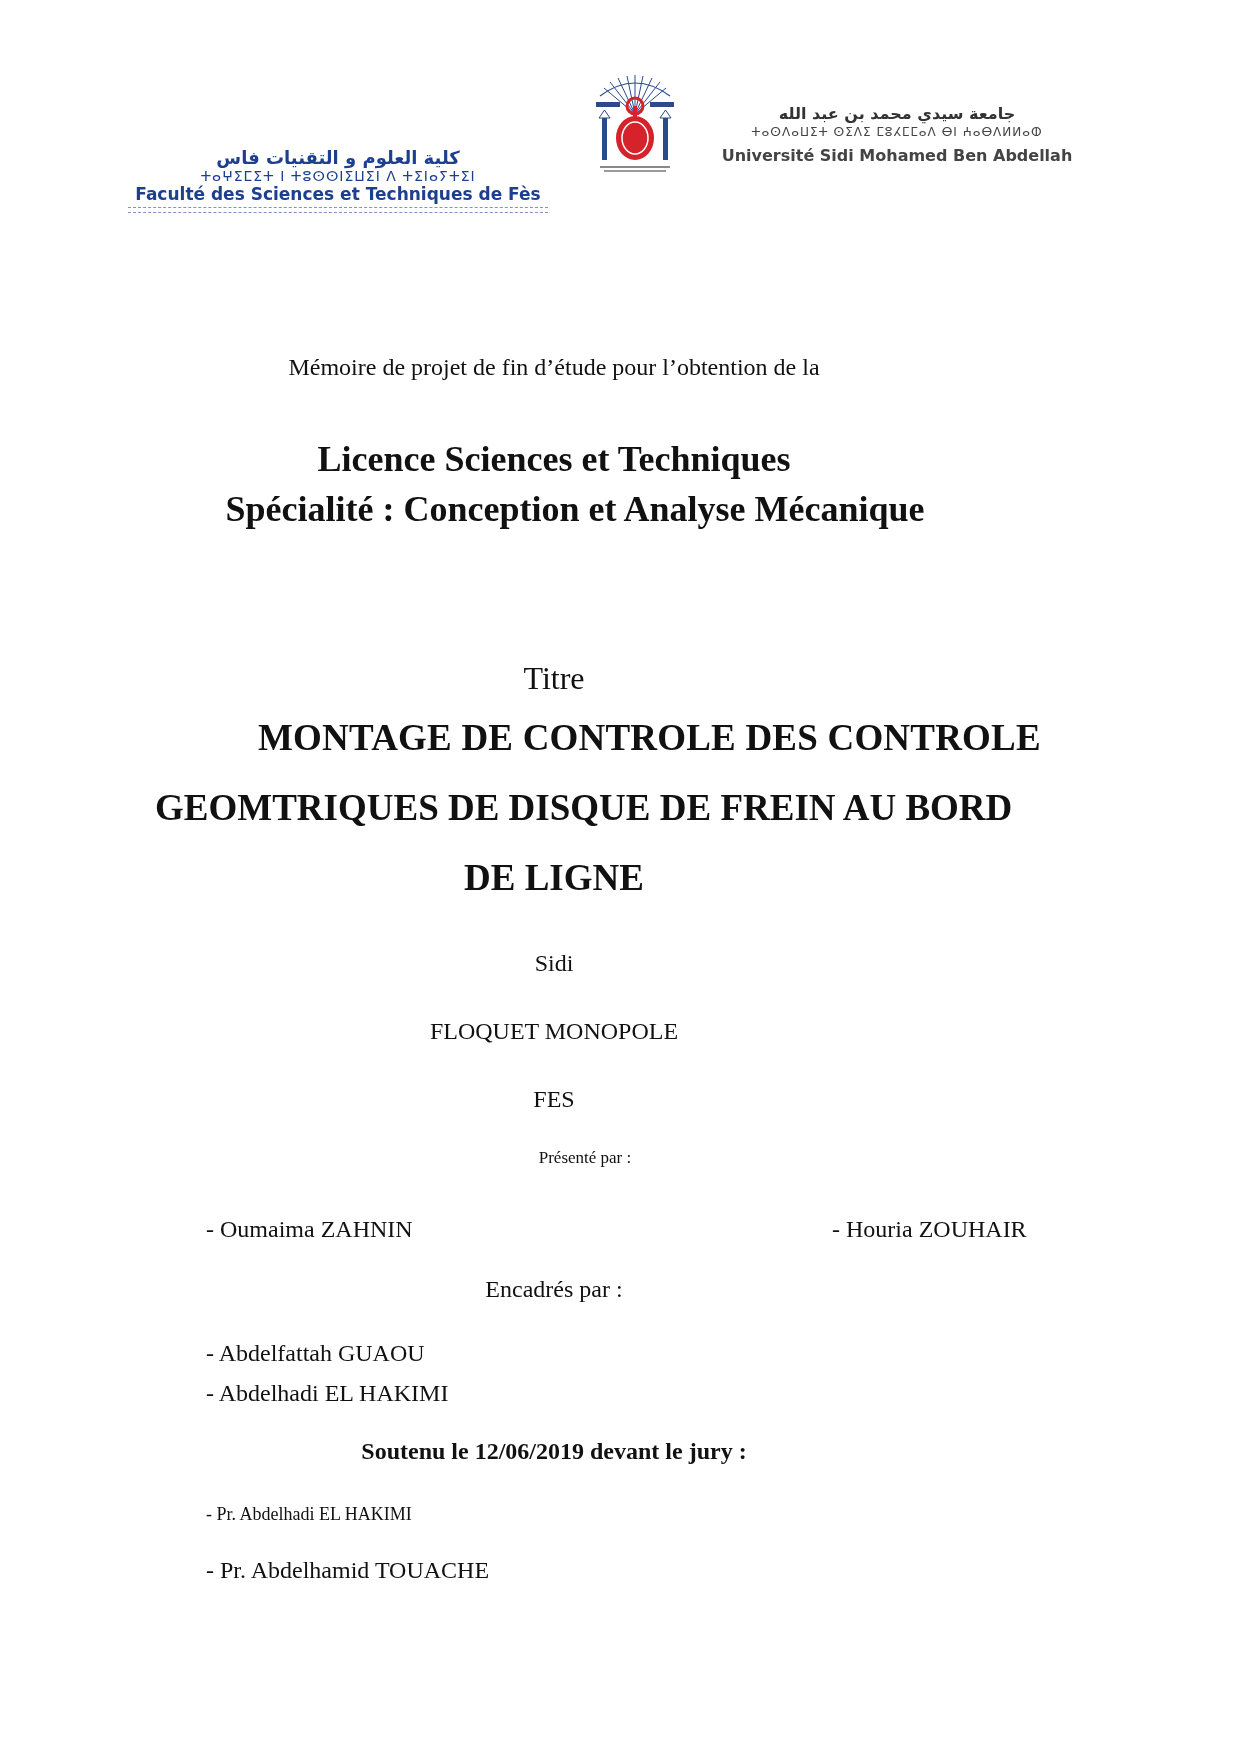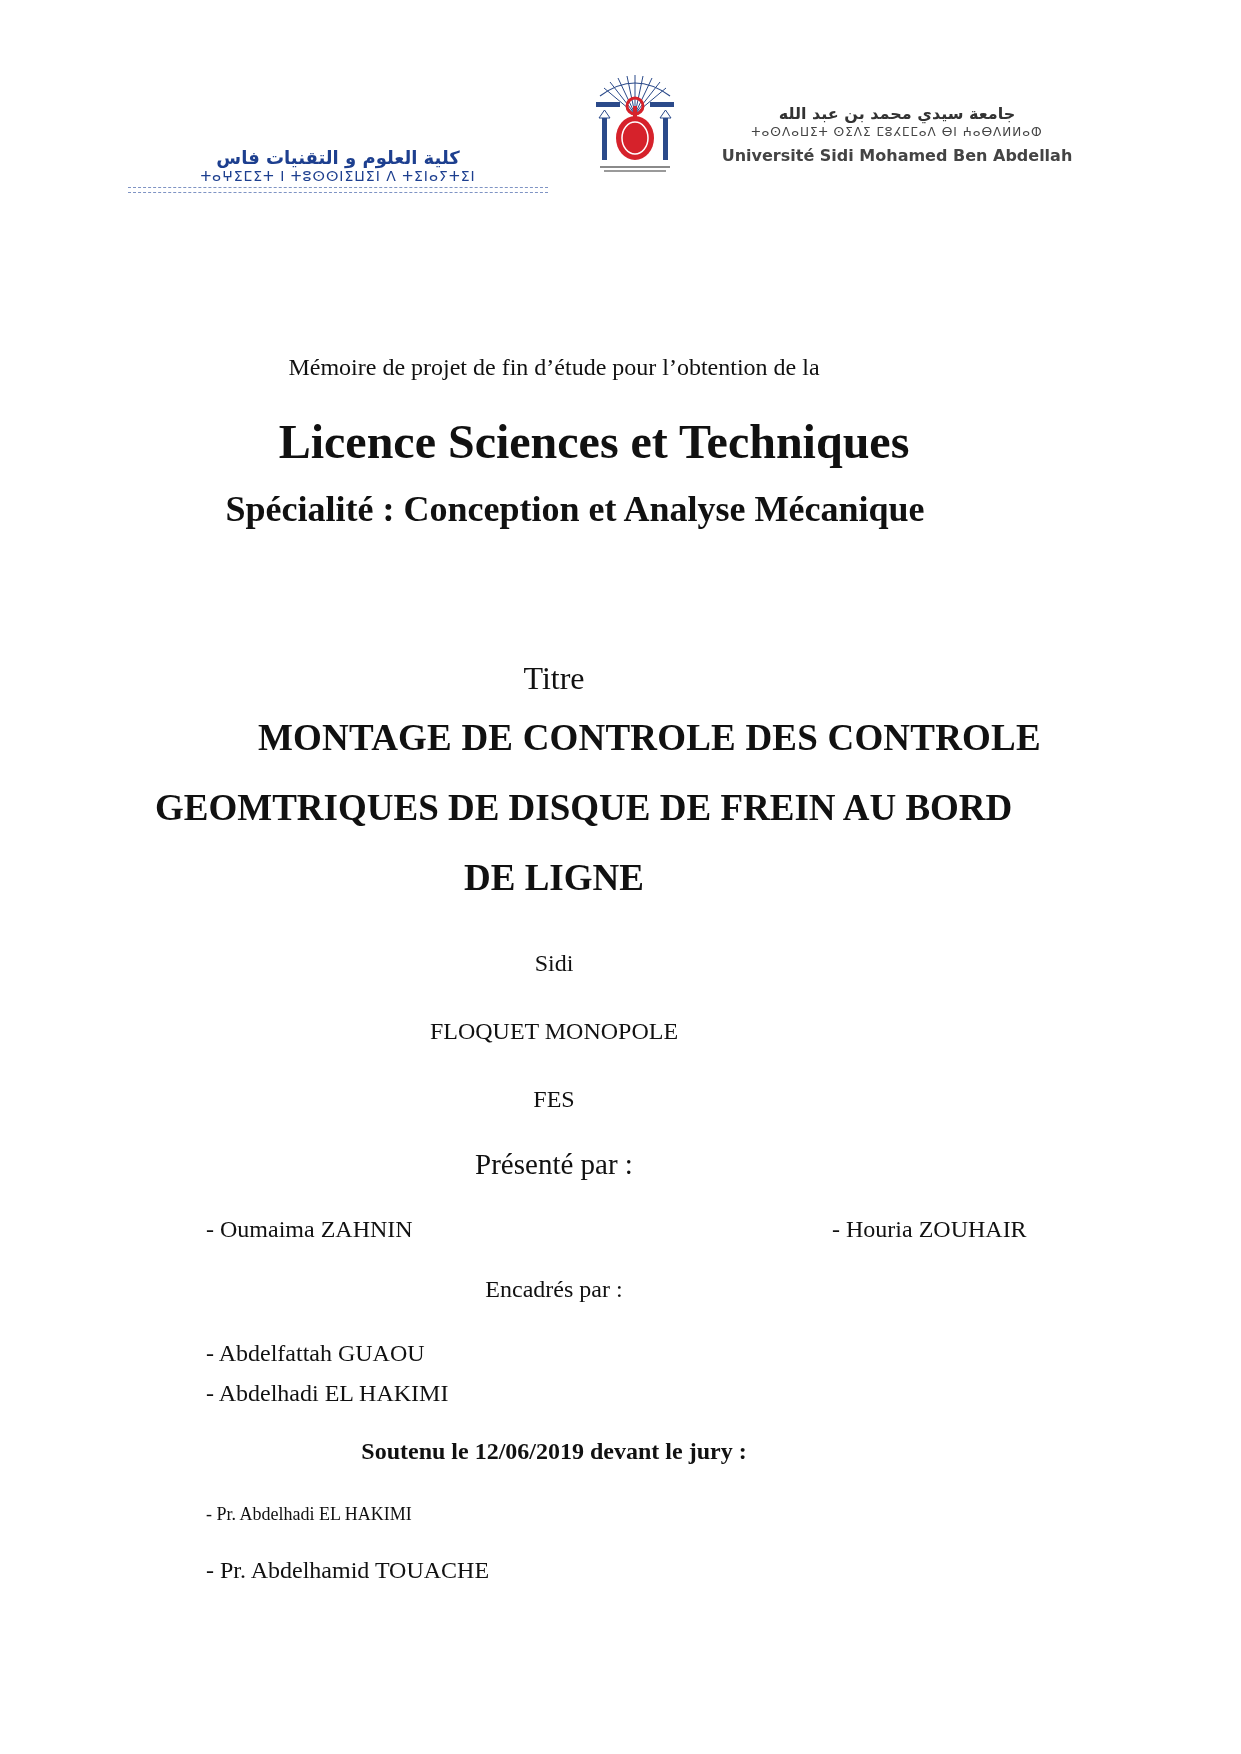--- a/index.html
+++ b/index.html
@@ -16,45 +16,46 @@
   .fst-deco { height: 4px; margin: 3px 10px 0; border-top: 1px dashed #7f94c4; border-bottom: 1px dashed #7f94c4; }
 
   .usmba-emblem { left: 592px; top: 74px; width: 86px; height: 102px; }
 
   .usmba-logo { left: 712px; top: 104px; width: 370px; text-align: center; }
   .usmba-ar { font-family: "DejaVu Sans", sans-serif; font-weight: bold; font-size: 16px; color: #333; direction: rtl; line-height: 20px; }
   .usmba-tif { font-family: "DejaVu Sans", sans-serif; font-size: 12px; color: #444; letter-spacing: 1px; line-height: 16px; }
   .usmba-fr { font-family: "DejaVu Sans", sans-serif; font-weight: bold; font-size: 16px; color: #444; line-height: 20px; margin-top: 6px; }
 
   .intro { top: 354px; font-size: 24px; }
-  .degree { top: 414px; font-size: 48px; font-weight: bold; padding-left: 40px; }
+  .degree { top: 438px; font-size: 36px; font-weight: bold; }
   .specialty { top: 488px; font-size: 36px; font-weight: bold; padding-left: 21px; }
   .titre-label { top: 660px; font-size: 32px; }
   .title-l1 { top: 716px; left: 258px; font-size: 37px; font-weight: bold; letter-spacing: 0.2px; }
   .title-l2 { top: 786px; left: 155px; font-size: 37px; font-weight: bold; }
   .title-l3 { top: 856px; font-size: 37px; font-weight: bold; }
   .lieu-label { top: 950px; font-size: 24px; }
   .company { top: 1018px; font-size: 24px; }
   .city { top: 1086px; font-size: 24px; }
-  .presente { top: 1148px; font-size: 29px; }
+  .presente { top: 1148px; font-size: 17px; margin-left: 31px; }
   .student-1 { top: 1216px; left: 206px; font-size: 24px; }
   .student-2 { top: 1216px; left: 832px; font-size: 24px; }
   .encadres { top: 1276px; font-size: 24px; }
   .sup-1 { top: 1340px; left: 206px; font-size: 24px; }
   .sup-2 { top: 1380px; left: 206px; font-size: 24px; }
   .soutenu { top: 1438px; font-size: 24px; font-weight: bold; }
   .jury-1 { top: 1504px; left: 206px; font-size: 18px; }
   .jury-2 { top: 1557px; left: 206px; font-size: 24px; }
 </style>
 </head>
 <body>
 
 <div class="abs fst-logo">
   <div class="fst-ar">كلية العلوم و التقنيات فاس</div>
   <div class="fst-tif">ⵜⴰⵖⵉⵎⵉⵜ ⵏ ⵜⵓⵙⵙⵏⵉⵡⵉⵏ ⴷ ⵜⵉⵏⴰⵢⵜⵉⵏ</div>
+  <div class="fst-fr">Faculté des Sciences et Techniques de Fès</div>
   <div class="fst-deco"></div>
 </div>
 
 <div class="abs usmba-emblem">
   <svg width="86" height="102" viewBox="0 0 86 102">
 
     <g stroke="#2b4a8a" stroke-width="1">
       <line x1="43" y1="40" x2="12" y2="14"></line>
         <line x1="43" y1="40" x2="18" y2="8"></line>
       <line x1="43" y1="40" x2="26" y2="4"></line>

